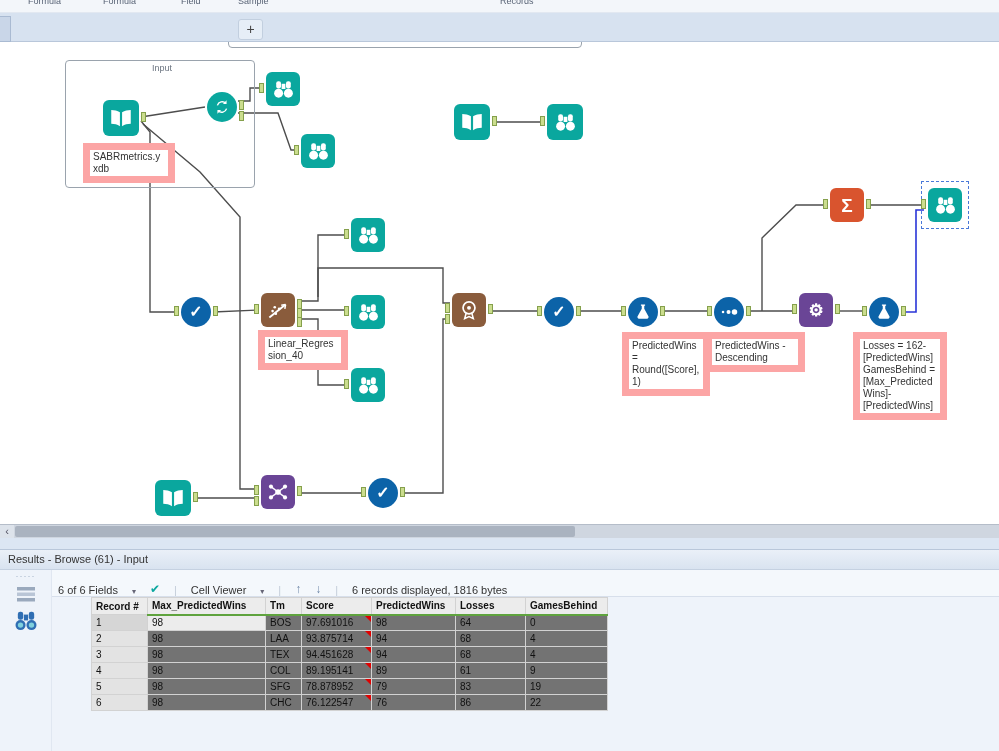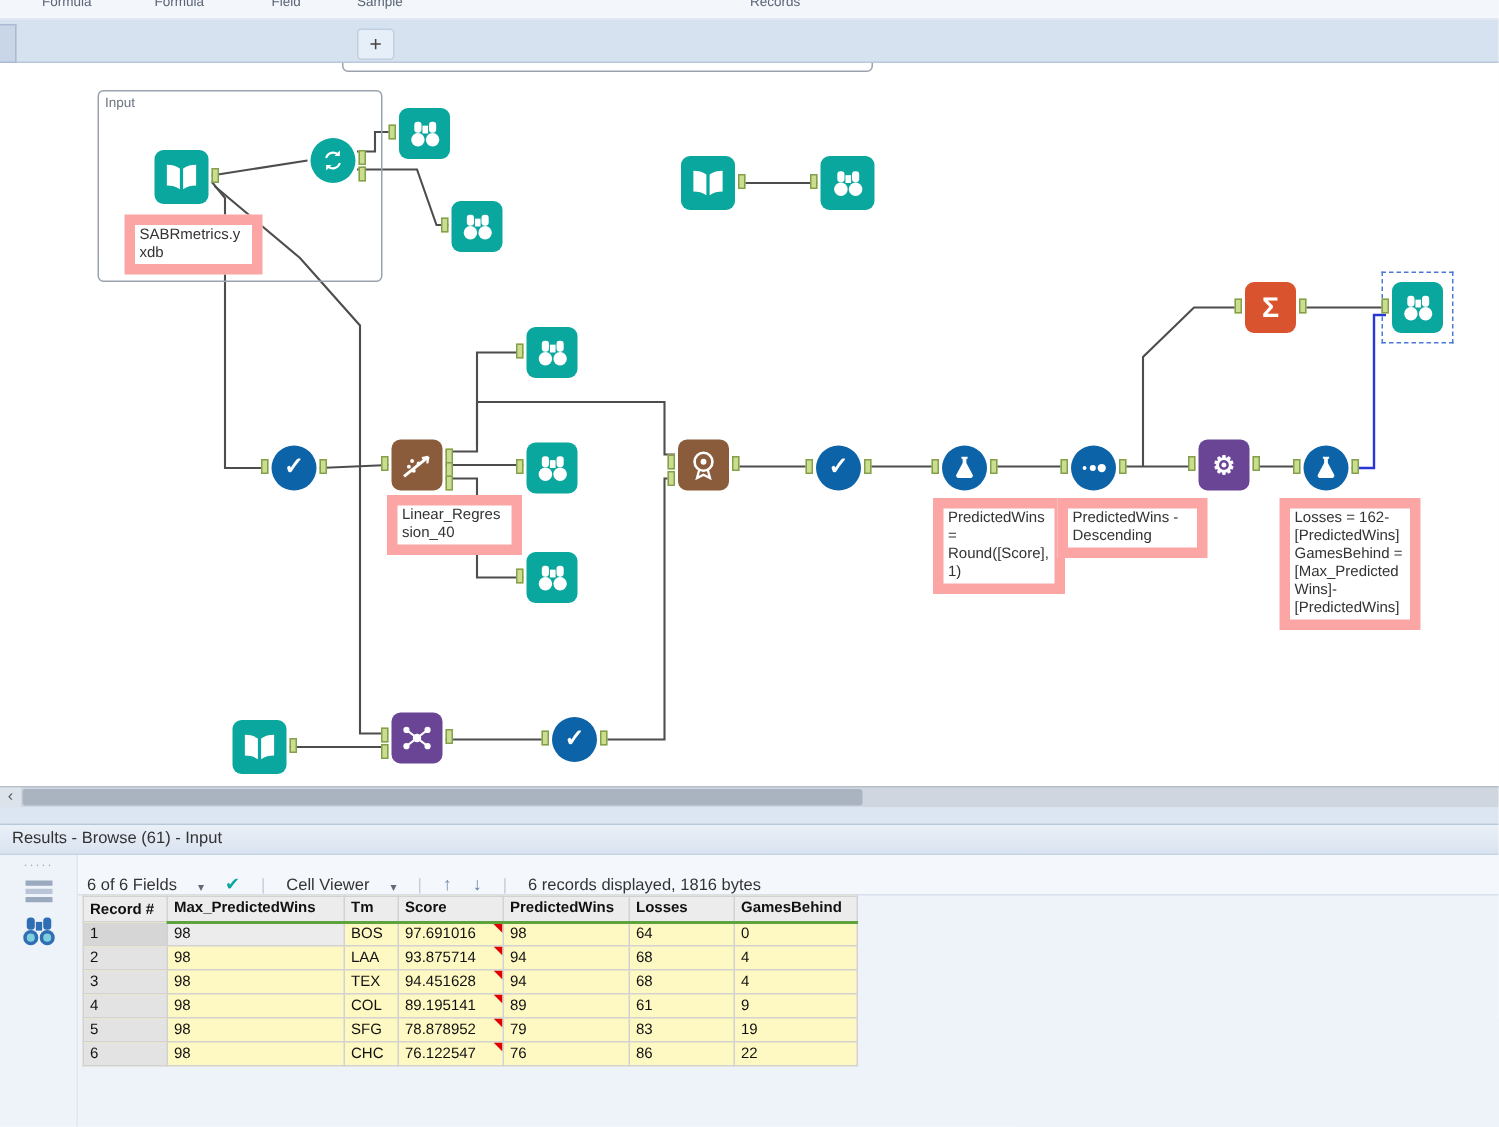--- a/index.html
+++ b/index.html
@@ -21,21 +21,21 @@
          display:flex; align-items:center; padding:0 8px; font-size:11px; color:#222; }
   .tab .close { margin-left:auto; color:#555; font-size:12px; padding:0 2px; }
   .newtab { position:absolute; left:238px; top:6px; width:25px; height:21px; background:#e6eef7;
             border:1px solid #c2cfdf; border-radius:3px; text-align:center; line-height:19px;
             color:#444; font-size:14px; }
 
   
   #canvas { position:absolute; top:42px; left:0; width:999px; height:482px; background:#fff; overflow:hidden; }
   svg.wires { position:absolute; left:0; top:0; }
   .container-box { position:absolute; border:1px solid #9aa3ad; border-radius:4px; background:transparent; }
-  .container-label { position:absolute; top:2px; left:4px; right:0; font-size:9px; color:#6b7480; }
+  .container-label { position:absolute; top:2px; left:4px; right:0; text-align:center; font-size:9px; color:#6b7480; }
 
   .tool { position:absolute; display:flex; align-items:center; justify-content:center; }
   .sq   { border-radius:6px; }
   .circ { border-radius:50%; }
   .glyph { color:#fff; font-weight:bold; line-height:1; }
 
   .anchor { position:absolute; width:5px; height:10px; background:#cbdd8e; border:1px solid #85a04c; }
   .a-in  { left:-7px; top:50%; margin-top:-6px; }
   .a-out { right:-7px; top:50%; margin-top:-6px; }
   .a-t30 { top:28%; margin-top:0; }
@@ -73,21 +73,21 @@
 
   #rtoolbar { position:absolute; left:52px; top:0; width:947px; height:27px; background:#f4f8fc;
               border-bottom:1px solid #d7dfeb; display:flex; align-items:flex-end; gap:14px;
               font-size:11px; color:#333; padding-left:6px; }
   #rtoolbar .caret { font-size:8px; color:#667; }
   #rtoolbar .sep { color:#c3ccd8; }
   #rtoolbar .tealcheck { color:#0aa79e; font-size:12px; }
   #rtoolbar .arrow { color:#6f87a8; font-size:12px; }
 
   #grid { position:absolute; left:55px; top:27px; }
-  table { border-collapse:collapse; table-layout:fixed; background:#fef9c3; }
+  table { border-collapse:collapse; table-layout:fixed; background:#737373;margin-left:36px; }
   th, td { border:1px solid #d2d2d2; font-size:10px; padding:1px 4px; height:16px;
            overflow:hidden; white-space:nowrap; text-align:left; color:#111; }
   th { background:#ececec; font-weight:bold; height:17px; }
   th.green { border-bottom:2px solid #5fa33e; }
   td.rec { background:#e3e3e3; }
   td.selrec { background:#d6d6d6; }
   td.selcell { background:#ececec; }
   td.flag { position:relative; }
   td.flag::after { content:""; position:absolute; top:0; right:0; width:0; height:0;
                    border-top:6px solid #e00000; border-left:6px solid transparent; }

